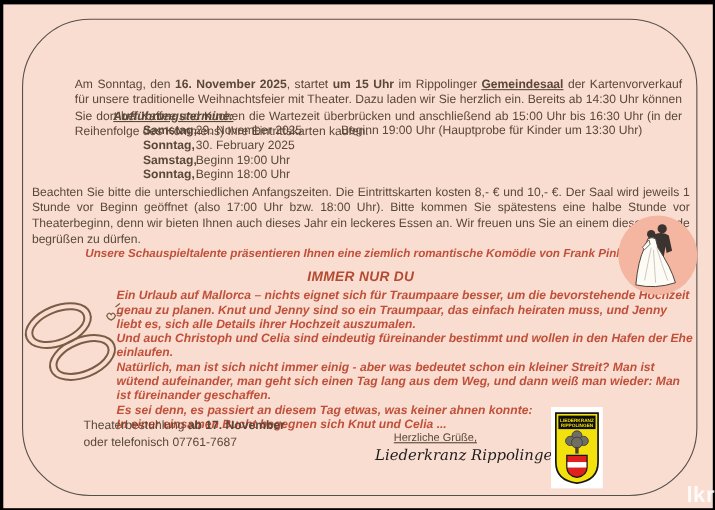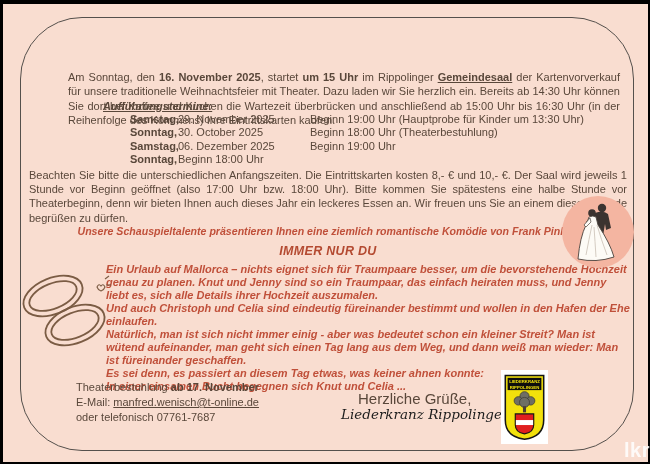--- a/index.html
+++ b/index.html
@@ -59,21 +59,21 @@
   }
   .orders-block{
     position:absolute;left:73px;top:376px;
     font-size:11px;line-height:15px;
   }
   .orders-block b{font-weight:700;margin-top:48px;}
   .email-link{color:#59473a;text-decoration:underline;cursor:pointer;}
   .closing-block{
     position:absolute;left:338px;top:387px;
   }
-  .greeting{font-size:15px;color:#59473a;padding-left:17px;line-height:15px;}
+  .greeting{font-size:10px;color:#59473a;padding-left:17px;line-height:15px;text-decoration:underline;}
   .signature{
     font-family:"DejaVu Serif","Liberation Serif",serif;
     font-style:italic;font-size:13.5px;color:#1c1c1c;line-height:17px;
   }
   .rings-wrap{position:absolute;left:10px;top:255px;width:100px;height:106px;}
   .couple-wrap{position:absolute;left:558px;top:191px;width:74px;height:74px;}
   .crest-wrap{
     position:absolute;left:498px;top:366px;width:47px;height:74px;
     background:#fff;display:flex;align-items:center;justify-content:center;
   }
@@ -94,26 +94,24 @@
   <div class="sched-heading txt">Aufführungstermine:</div>
 
   <div class="sched-table txt">
     <div class="sched-row">
       <span class="sr-day">Samstag,</span>
       <span class="sr-date">29. November 2025</span>
       <span class="sr-beginn"><span>Beginn </span><b>19:00 Uhr</b><span> (Hauptprobe für Kinder um 13:30 Uhr)</span></span>
     </div>
     <div class="sched-row">
       <span class="sr-day">Sonntag,</span>
-      <span class="sr-date">30. October 2025</span>
-      <span class="sr-beginn"><span>Beginn </span><b>18:00 Uhr</b><span> (Theaterbestuhlung)</span></span>
+      <span class="sr-date">30. February 2025</span>
     </div>
     <div class="sched-row">
       <span class="sr-day">Samstag,</span>
-      <span class="sr-date">06. Dezember 2025</span>
       <span class="sr-beginn"><span>Beginn </span><b>19:00 Uhr</b><span></span></span>
     </div>
     <div class="sched-row">
       <span class="sr-day">Sonntag,</span>
       <span class="sr-beginn"><span>Beginn </span><b>18:00 Uhr</b><span></span></span>
     </div>
   </div>
 
   <div class="notice-para txt">Beachten Sie bitte die unterschiedlichen Anfangszeiten. Die Eintrittskarten kosten 8,- € und 10,- €. Der Saal wird jeweils 1 Stunde vor Beginn geöffnet (also 17:00 Uhr bzw. 18:00 Uhr). Bitte kommen Sie spätestens eine halbe Stunde vor Theaterbeginn, denn wir bieten Ihnen auch dieses Jahr ein leckeres Essen an. Wir freuen uns Sie an einem dieser Abende begrüßen zu dürfen.</div>
 
@@ -151,21 +149,20 @@
         <circle cx="31" cy="18" r="3.8" fill="#3b3330"></circle>
         <path d="M28 22 q4 -2 7 0 l2 8 q12 18 16 32 q-18 6 -36 2 q2 -22 8 -34 Z" fill="#fdfbf6" stroke="#4a423c" stroke-width="0.9"></path>
         <path d="M31 30 q-3 14 -6 30 M36 30 q4 14 10 30 M33 32 q1 14 2 30" fill="none" stroke="#c9bfb4" stroke-width="0.8"></path>
         <path d="M29 23 l-6 7 2 2 5 -5 Z" fill="#fdfbf6" stroke="#4a423c" stroke-width="0.7"></path>
       </g>
     </svg>
   </div>
 
   <div class="orders-block txt">
     <div><span>Theaterbestuhlung </span><b>ab 17. November</b></div>
-    <div><span>E-Mail: </span><span class="email-link">manfred.wenisch@t-online.de</span></div>
     <div>oder telefonisch 07761-7687</div>
   </div>
 
   <div class="closing-block">
     <div class="greeting">Herzliche Grüße,</div>
     <div class="signature">Liederkranz Rippolingen eV</div>
   </div>
 
   <div class="crest-wrap">
     <svg width="43" height="68" viewBox="0 0 56 88">

